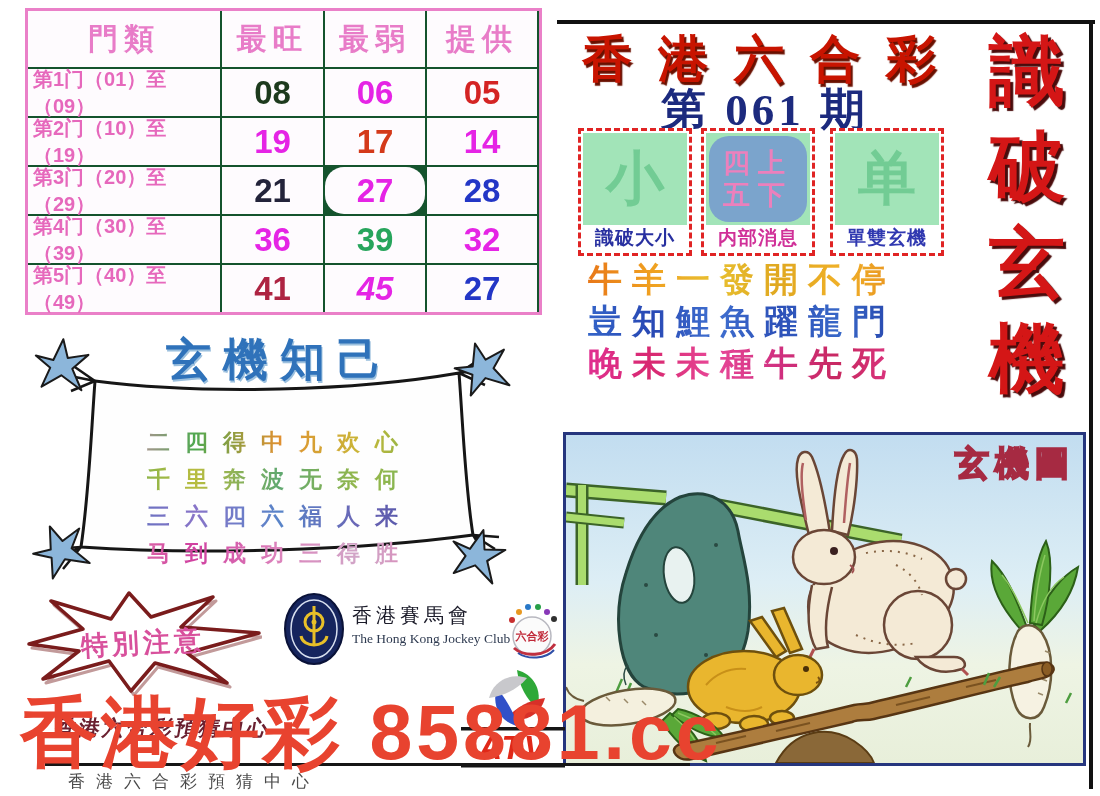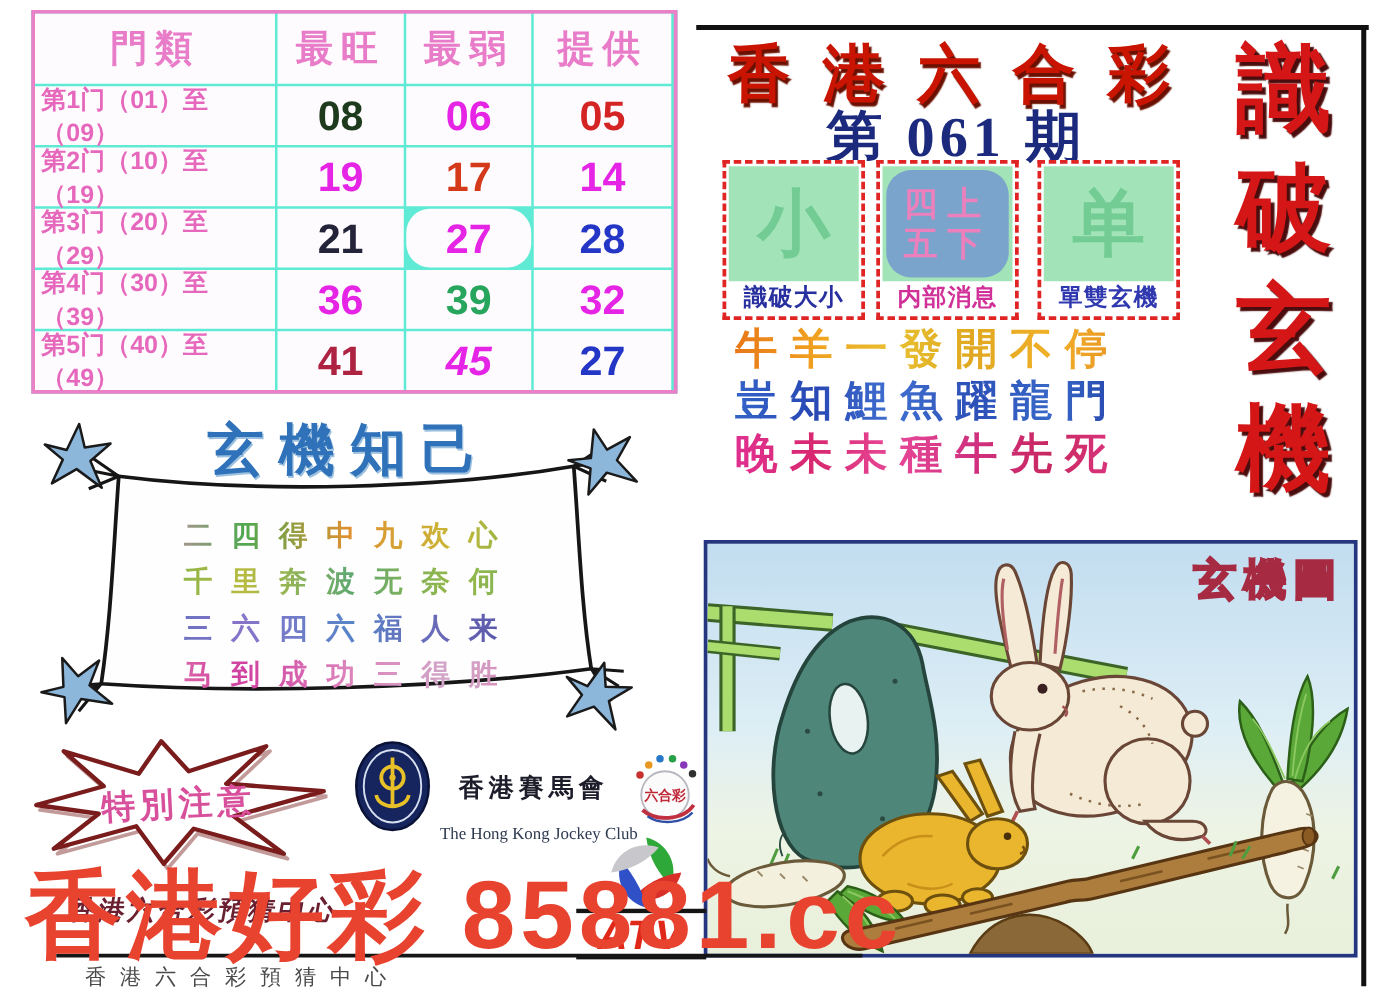--- a/index.html
+++ b/index.html
@@ -1,45 +1,45 @@
 <!DOCTYPE html>
 <html><head>
 <meta charset="utf-8">
 <style>
   html,body{margin:0;padding:0;background:#ffffff;}
   .page{position:relative;width:1100px;height:796px;background:#ffffff;overflow:hidden;
         font-family:"Liberation Sans",sans-serif;}
   .abs{position:absolute;}
 
   
-  .odds-table{position:absolute;left:25px;top:8px;width:511px;background:#5eead4;
+  .odds-table{position:absolute;left:25px;top:8px;width:511px;background:#14532d;
       border:3px solid #ea80c8;display:grid;grid-template-columns:192px 101px 100px 110px;gap:2px;}
   .cell{background:#fefbfe;display:flex;align-items:center;justify-content:center;}
   .hcell{height:56px;font-size:30px;color:#e87cc8;letter-spacing:6px;font-weight:bold;}
   .rlabel{height:47px;font-size:20px;color:#e668bc;justify-content:flex-start;
       padding-left:5px;font-weight:bold;}
   .num{font-size:33px;font-weight:bold;}
 
   
   .banner-title{left:25px;top:330px;width:510px;text-align:center;font-size:45px;font-weight:bold;
       color:#2f72ba;letter-spacing:12px;font-family:"DejaVu Serif",serif;text-shadow:1px 2px 0 #9cc0de;z-index:2;}
   .banner-svg{left:25px;top:335px;z-index:1;}
-  .banner-poem{left:25px;top:410px;width:510px;text-align:center;z-index:2;}
+  .banner-poem{left:25px;top:424px;width:510px;text-align:center;z-index:2;}
   .banner-poem div{font-size:23px;font-weight:bold;letter-spacing:15px;line-height:37px;
       -webkit-background-clip:text;background-clip:text;color:transparent;}
   .bl1{background-image:linear-gradient(90deg,#c8a830,#e088b8,#50a850,#e09030,#c8b838,#58b058,#e08838);}
   .bl2{background-image:linear-gradient(90deg,#a8b838,#70b050,#b8bc40,#60a870,#98b848,#70b060,#a0b040);}
   .bl3{background-image:linear-gradient(90deg,#7488c8,#5870bc,#8874c8,#5884c8,#6c64b4,#3c4aa0,#6080c0);}
   .bl4{background-image:linear-gradient(90deg,#cc4838,#e07cac,#d040a0,#dc84bc,#d0a8c8,#e070ac,#c03890);}
 
   
   .star-note{left:22px;top:586px;z-index:2;}
   .hkjc-logo{left:283px;top:592px;}
   .hkjc-text{left:352px;top:602px;width:190px;}
-  .hkjc-cn{font-size:20px;font-weight:bold;color:#1c1c2a;letter-spacing:4px;margin:15px;}
+  .hkjc-cn{font-size:20px;font-weight:normal;color:#1c1c2a;letter-spacing:4px;margin:0;}
   .hkjc-en{font-size:13.5px;color:#2e3a50;font-family:"Liberation Serif",serif;margin:2px 0 0 0;}
   .m6-badge{left:500px;top:598px;}
   .notice{left:33px;top:666px;width:447px;z-index:2;}
   .notice p{margin:0;font-size:17.5px;font-weight:bold;color:#7c4a78;line-height:23px;letter-spacing:0.5px;}
   .notice p.first{text-indent:36px;}
   .signature{left:55px;top:714px;font-size:21px;color:#6a2030;font-weight:bold;
       transform:skewX(-10deg);letter-spacing:3px;font-family:"DejaVu Serif",serif;z-index:3;}
 
   
   .r-top-border{left:557px;top:20px;width:538px;height:4px;background:#111;}

